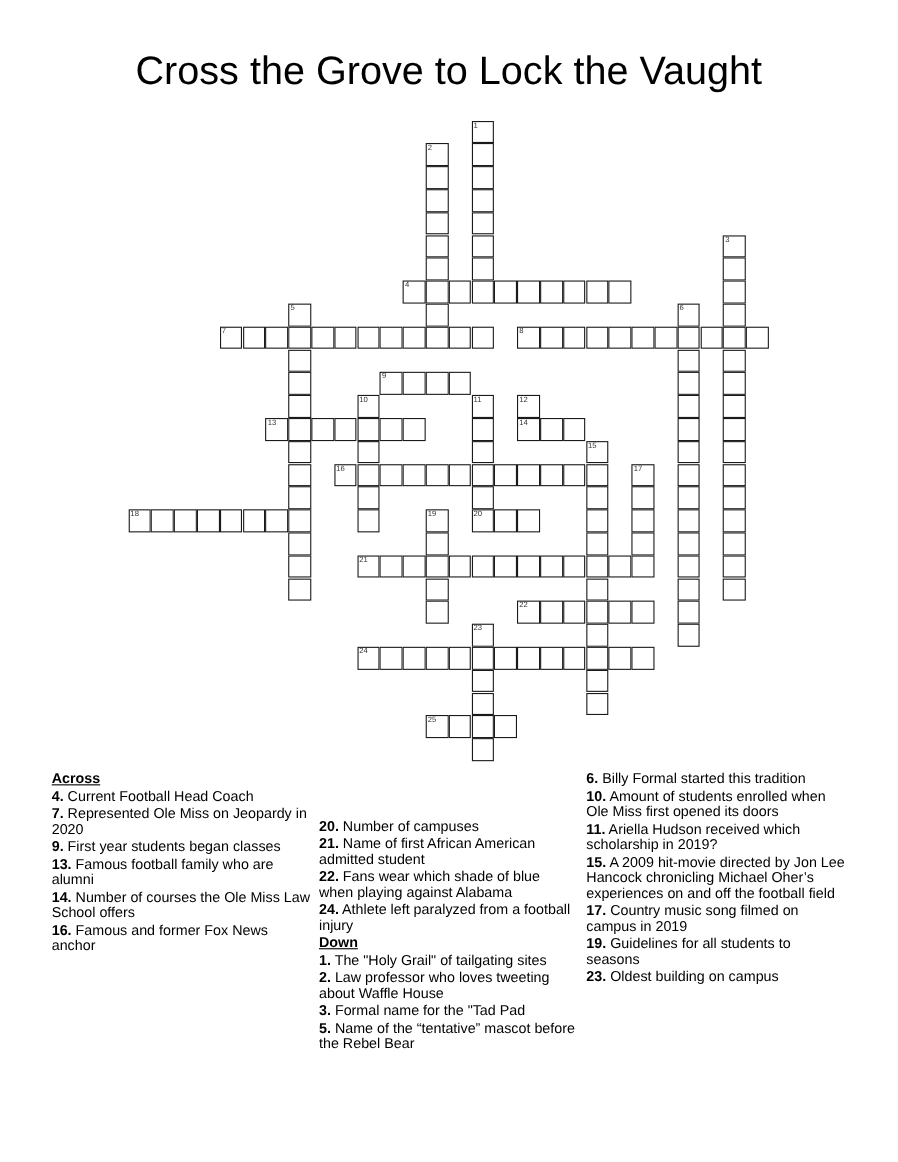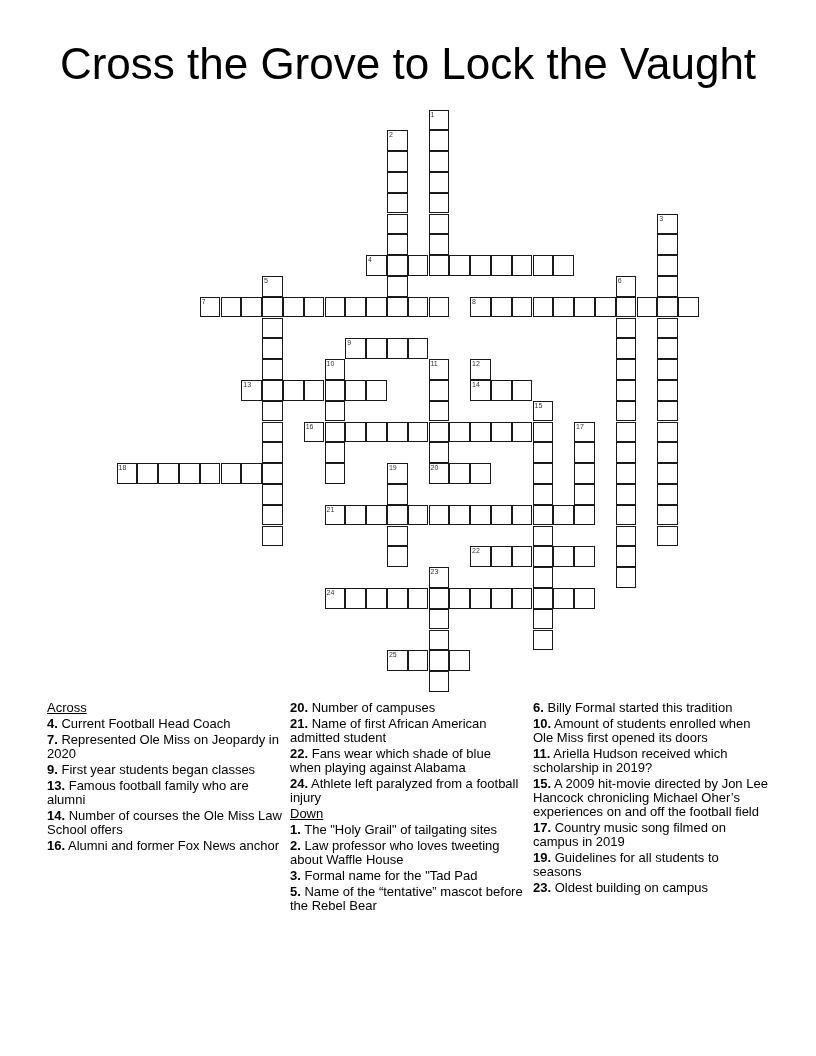--- a/index.html
+++ b/index.html
@@ -1,26 +1,26 @@
 <!DOCTYPE html>
 <html><head>
 <meta charset="utf-8">
 <style>
   html, body { margin: 0; padding: 0; background: #ffffff; }
   body { width: 816px; height: 1056px; position: relative; overflow: hidden; font-family: "Liberation Sans", sans-serif; color: #000; }
-  .title { position: absolute; left: 0; top: 38px; width: 816px; text-align: center; font-size: 44px; line-height: 52px; font-weight: normal; }
+  .title { position: absolute; left: 0; top: 38px; width: 816px; text-align: center; font-size: 36px; line-height: 52px; font-weight: normal; }
   .grid { position: absolute; left: 0; top: 0; width: 816px; height: 700px; }
   .cell { position: absolute; width: 20.8px; height: 20.8px; box-sizing: border-box; border: 1px solid #1a1a1a; background: #fff; margin-left: -0.5px; margin-top: -0.5px; }
   .cell .num { position: absolute; left: 1px; top: 0px; font-size: 7px; line-height: 8px; color: #333; }
   .clues { position: absolute; top: 701px; font-size: 13px; line-height: 14px; width: 235px; }
   .clue { margin-bottom: 2px; }
   .clue b { font-weight: bold; }
-  .heading { font-weight: normal; text-decoration: underline; margin-bottom: 2px; }
+  .heading { font-weight: bold; text-decoration: underline; margin-bottom: 2px; }
   #col1 { left: 47px; }
-  #col2 { left: 290px; }
+  #col2 { left: 290px; margin-top: 43px; }
   #col3 { left: 533px; }
 </style>
 </head>
 <body>
 
 <div class="title">Cross the Grove to Lock the Vaught</div>
 
 <div class="grid" id="grid">
     <div class="cell" style="left: 429px; top: 110px;">
       <span class="num">1</span>
@@ -262,21 +262,21 @@
     <div class="cell" style="left: 449.8px; top: 650.8px;"></div>
   </div>
 
 <div class="clues" id="col1">
   <div class="heading">Across</div>
   <div class="clue"><b>4.</b> <span>Current Football Head Coach</span></div>
   <div class="clue"><b>7.</b> <span>Represented Ole Miss on Jeopardy in 2020</span></div>
   <div class="clue"><b>9.</b> <span>First year students began classes</span></div>
   <div class="clue"><b>13.</b> <span>Famous football family who are alumni</span></div>
   <div class="clue"><b>14.</b> <span>Number of courses the Ole Miss Law School offers</span></div>
-  <div class="clue"><b>16.</b> <span>Alumni and former Fox News anchor</span></div>
+  <div class="clue"><b>16.</b> <span>Famous and former Fox News anchor</span></div>
 </div>
 
 <div class="clues" id="col2">
   <div class="clue"><b>20.</b> <span>Number of campuses</span></div>
   <div class="clue"><b>21.</b> <span>Name of first African American admitted student</span></div>
   <div class="clue"><b>22.</b> <span>Fans wear which shade of blue when playing against Alabama</span></div>
   <div class="clue"><b>24.</b> <span>Athlete left paralyzed from a football injury</span></div>
   <div class="heading">Down</div>
   <div class="clue"><b>1.</b> <span>The "Holy Grail" of tailgating sites</span></div>
   <div class="clue"><b>2.</b> <span>Law professor who loves tweeting about Waffle House</span></div>

